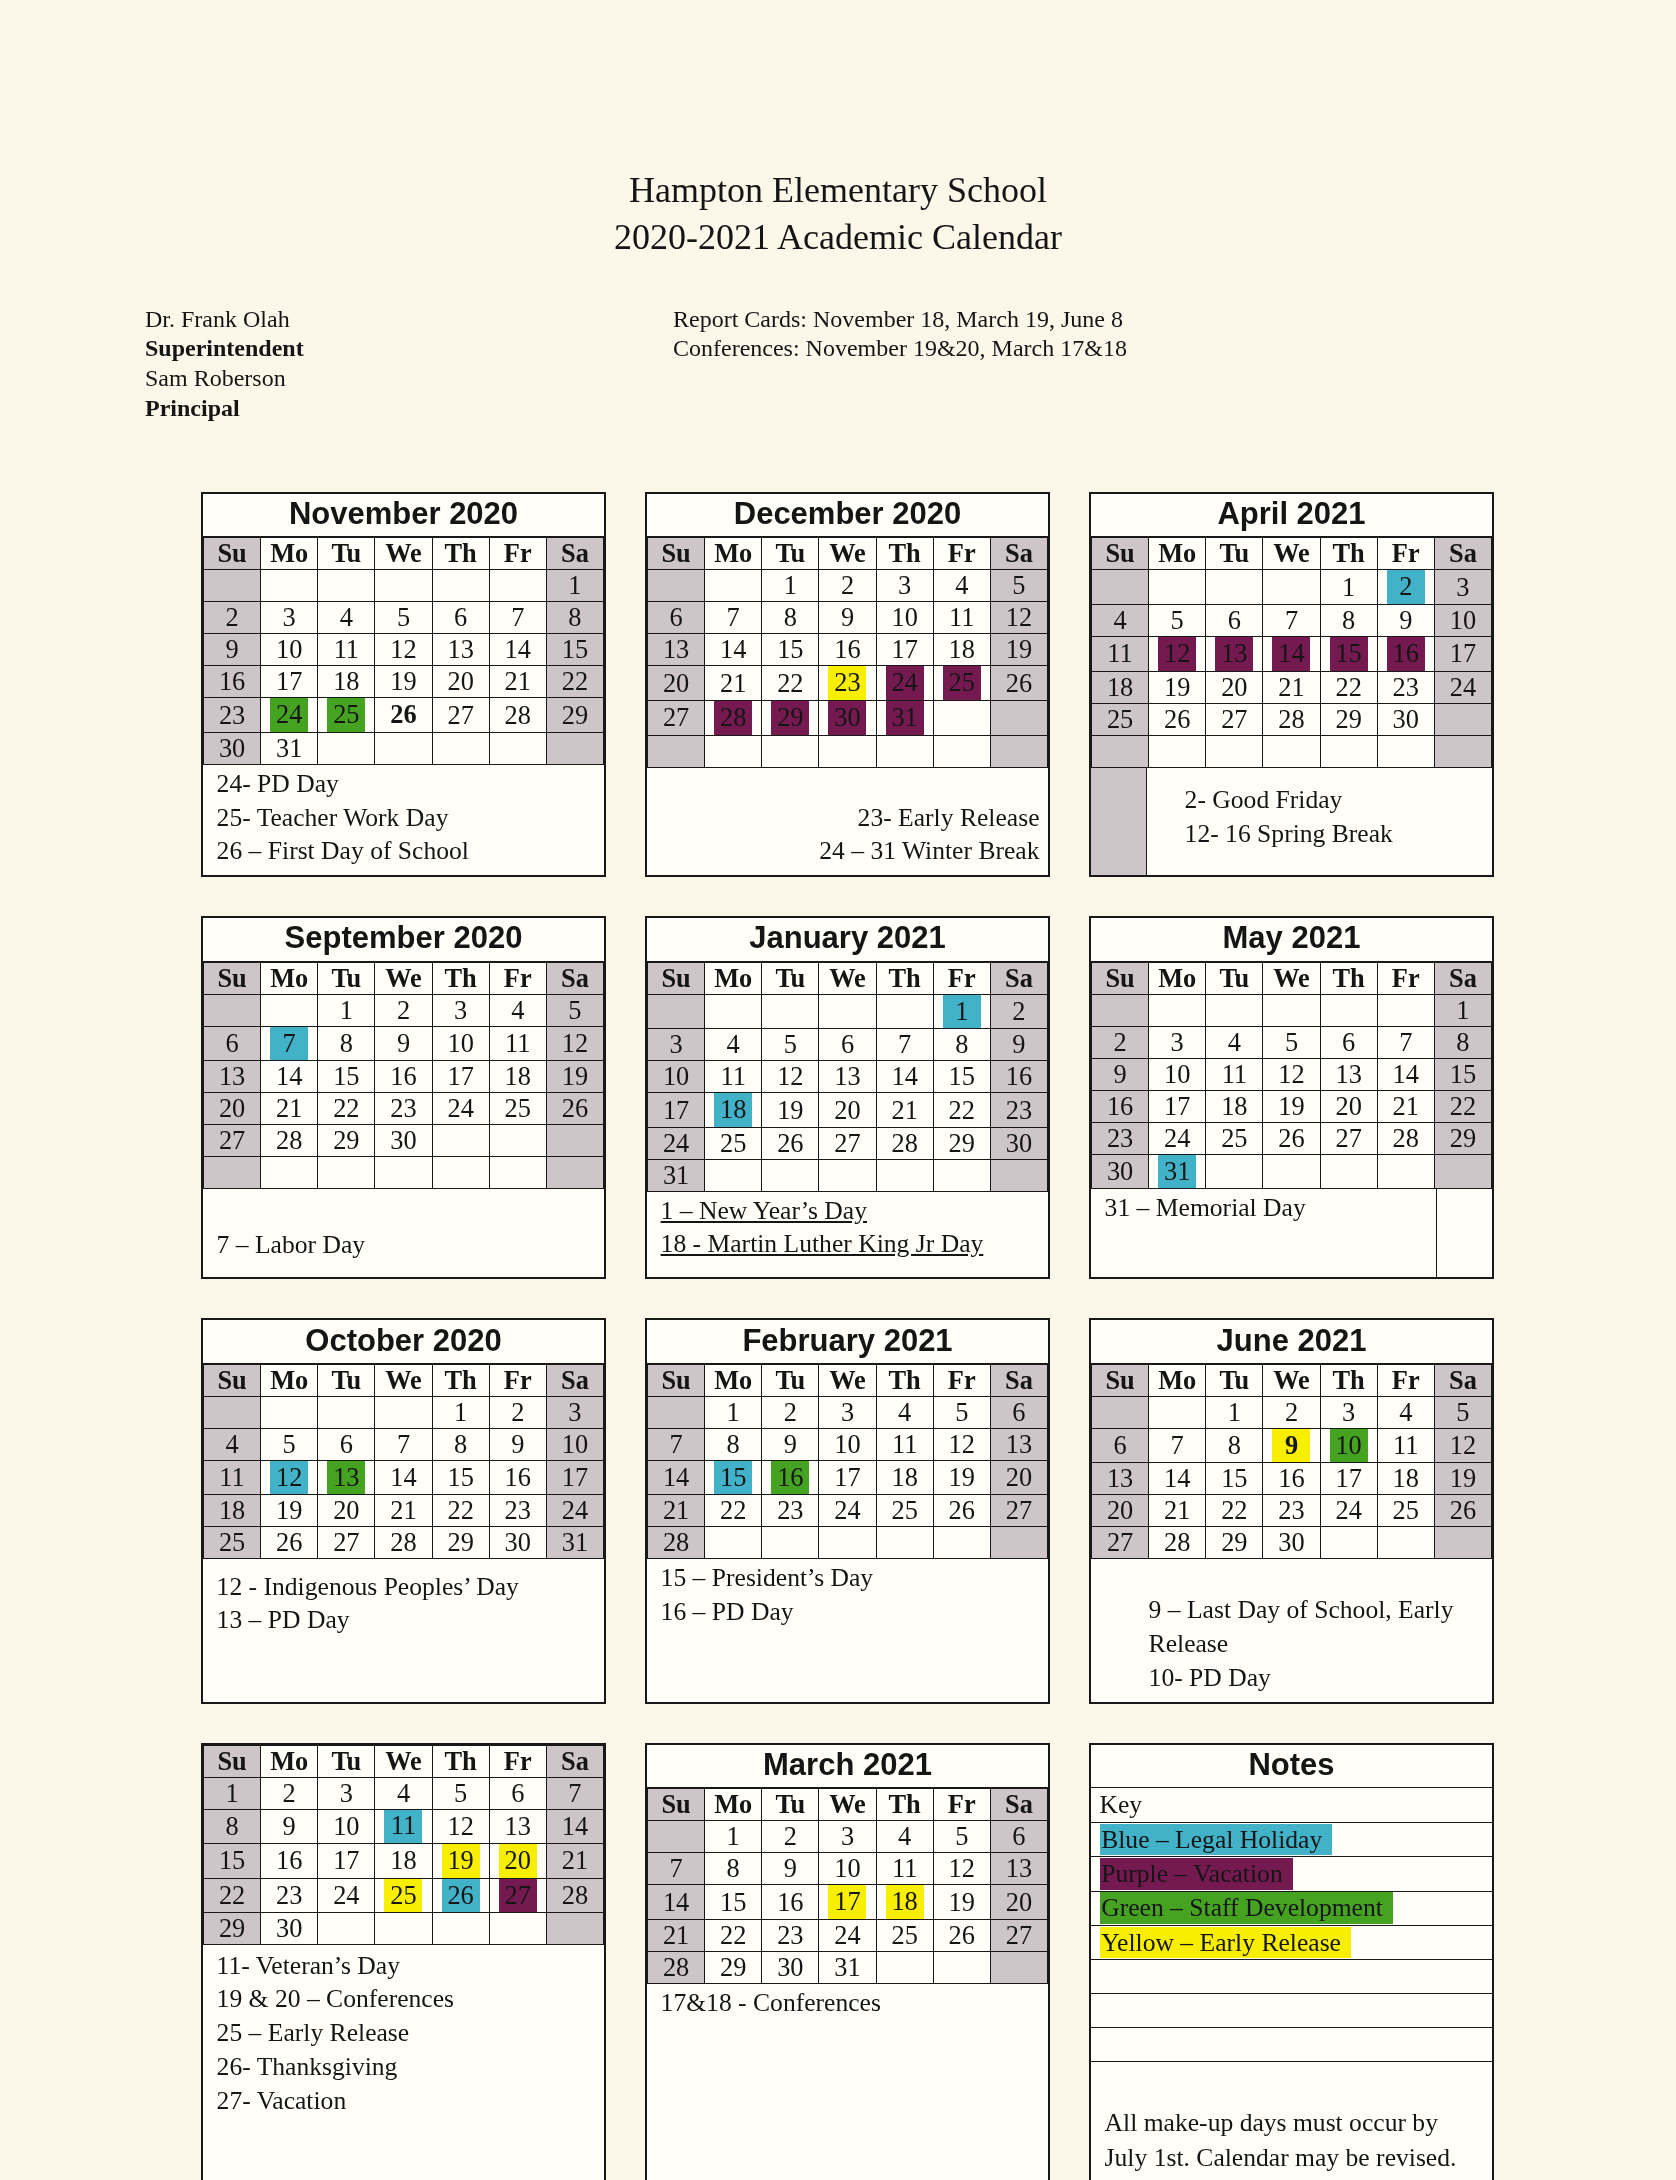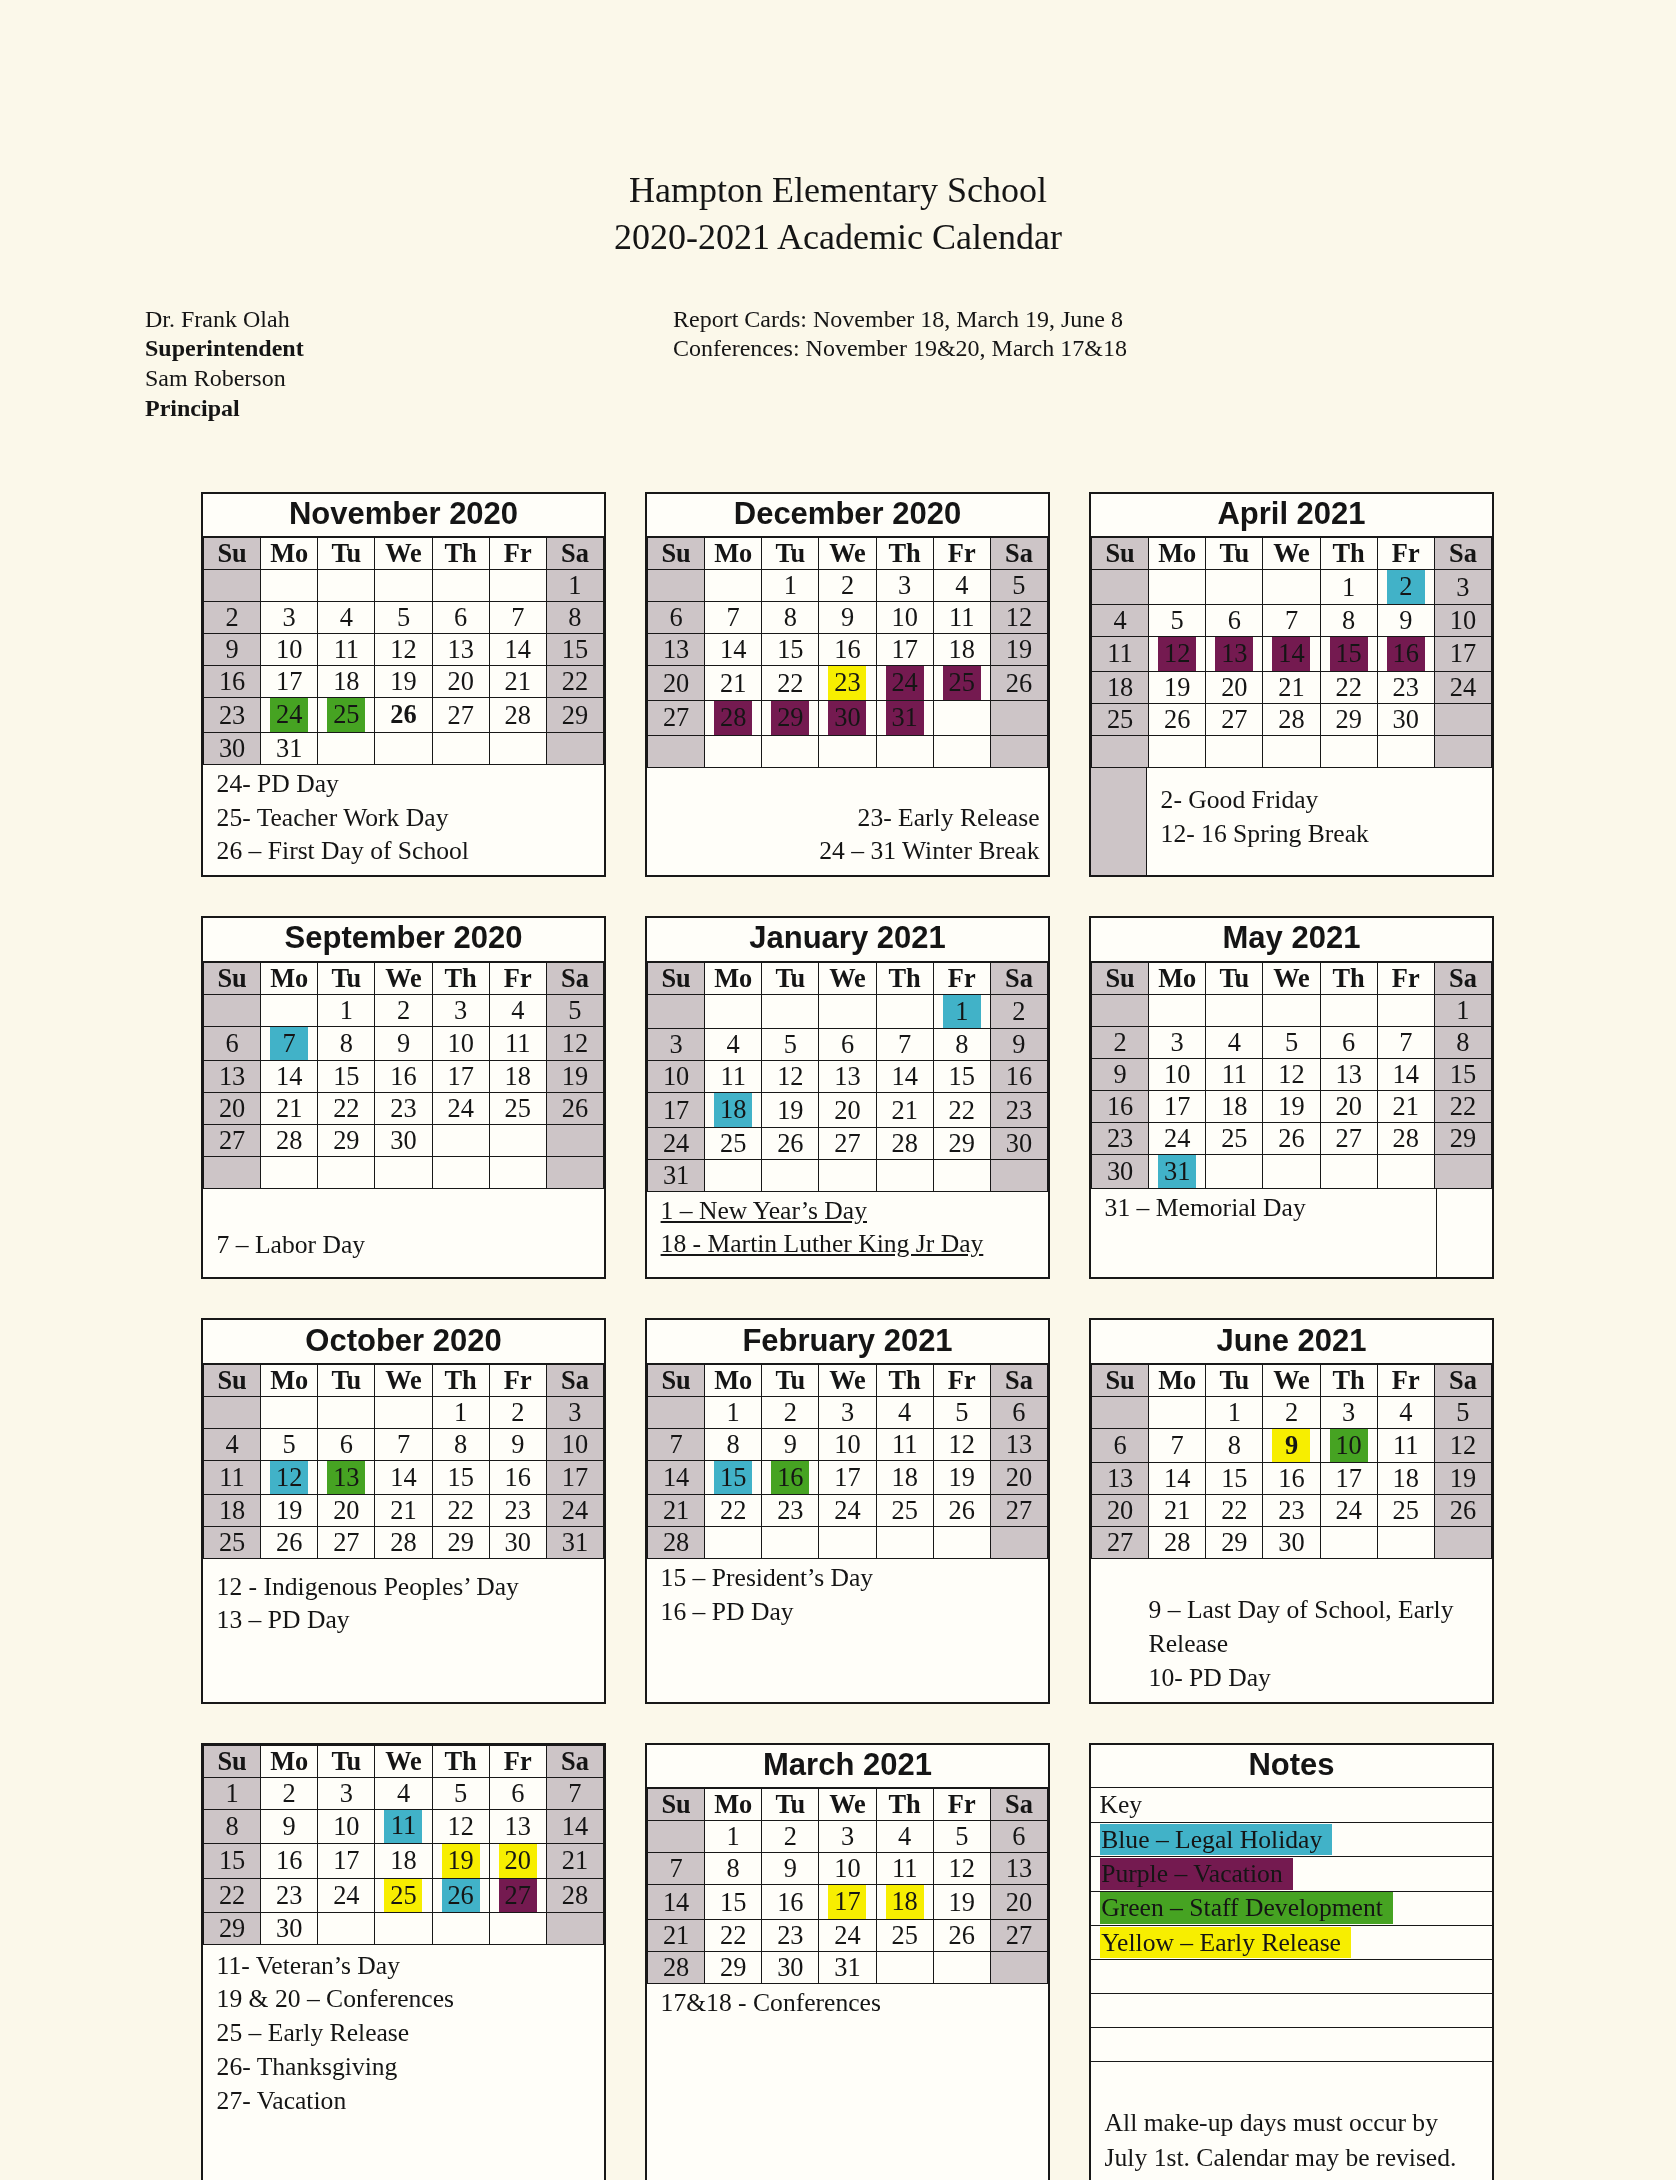--- a/index.html
+++ b/index.html
@@ -286,21 +286,21 @@
               <td></td>
               <td></td>
               <td></td>
               <td></td>
               <td class="we"></td>
             </tr>
           </tbody>
         </table>
         <div class="month-notes wrap" style="min-height: 82px;">
           <div class="gray-strip"></div>
-          <div class="notes-inner" style="padding-top: 15.3px;">
+          <div class="notes-inner" style="padding-top: 15.3px; margin-left: 24px;">
             <div class="note-line">2- Good Friday</div>
             <div class="note-line">12- 16 Spring Break</div>
           </div>
         </div>
       </section>
       <section class="month">
         <div class="month-title">September 2020</div>
         <table class="cal">
           <thead>
             <tr>

